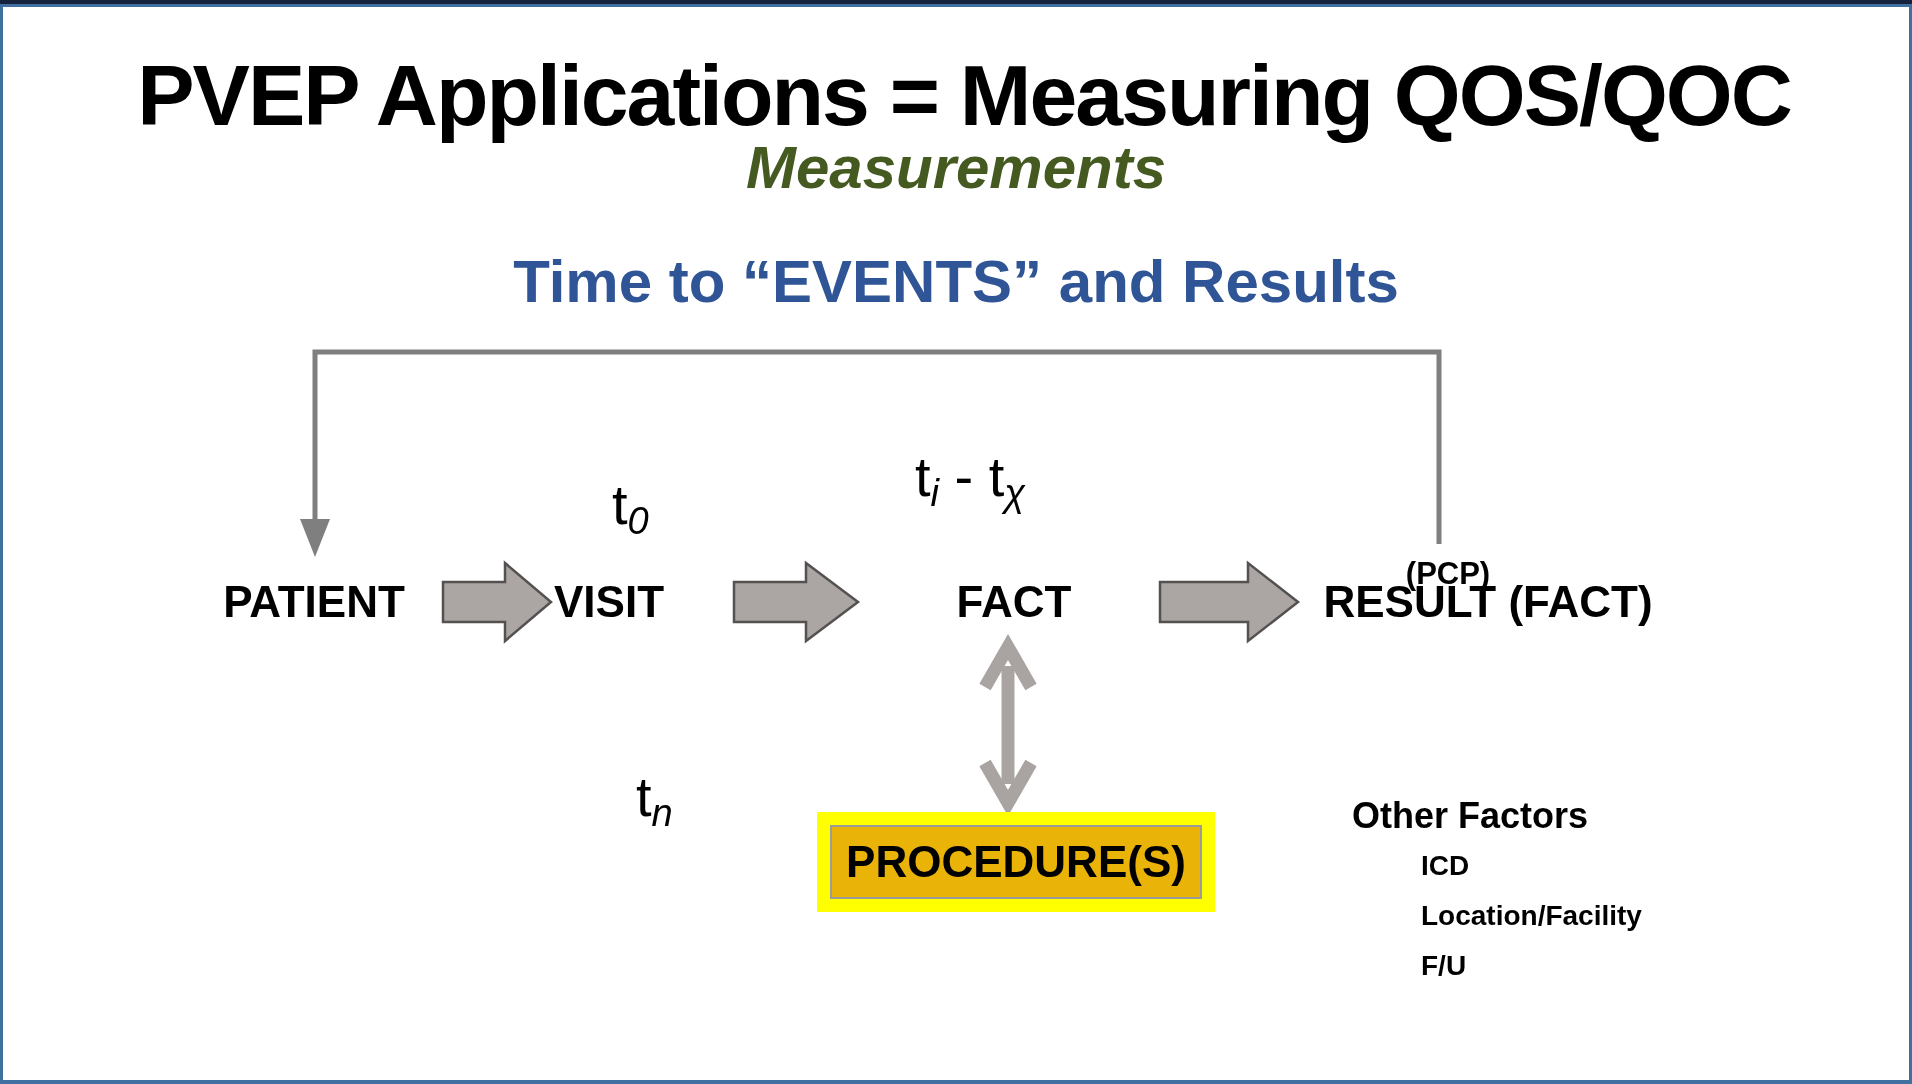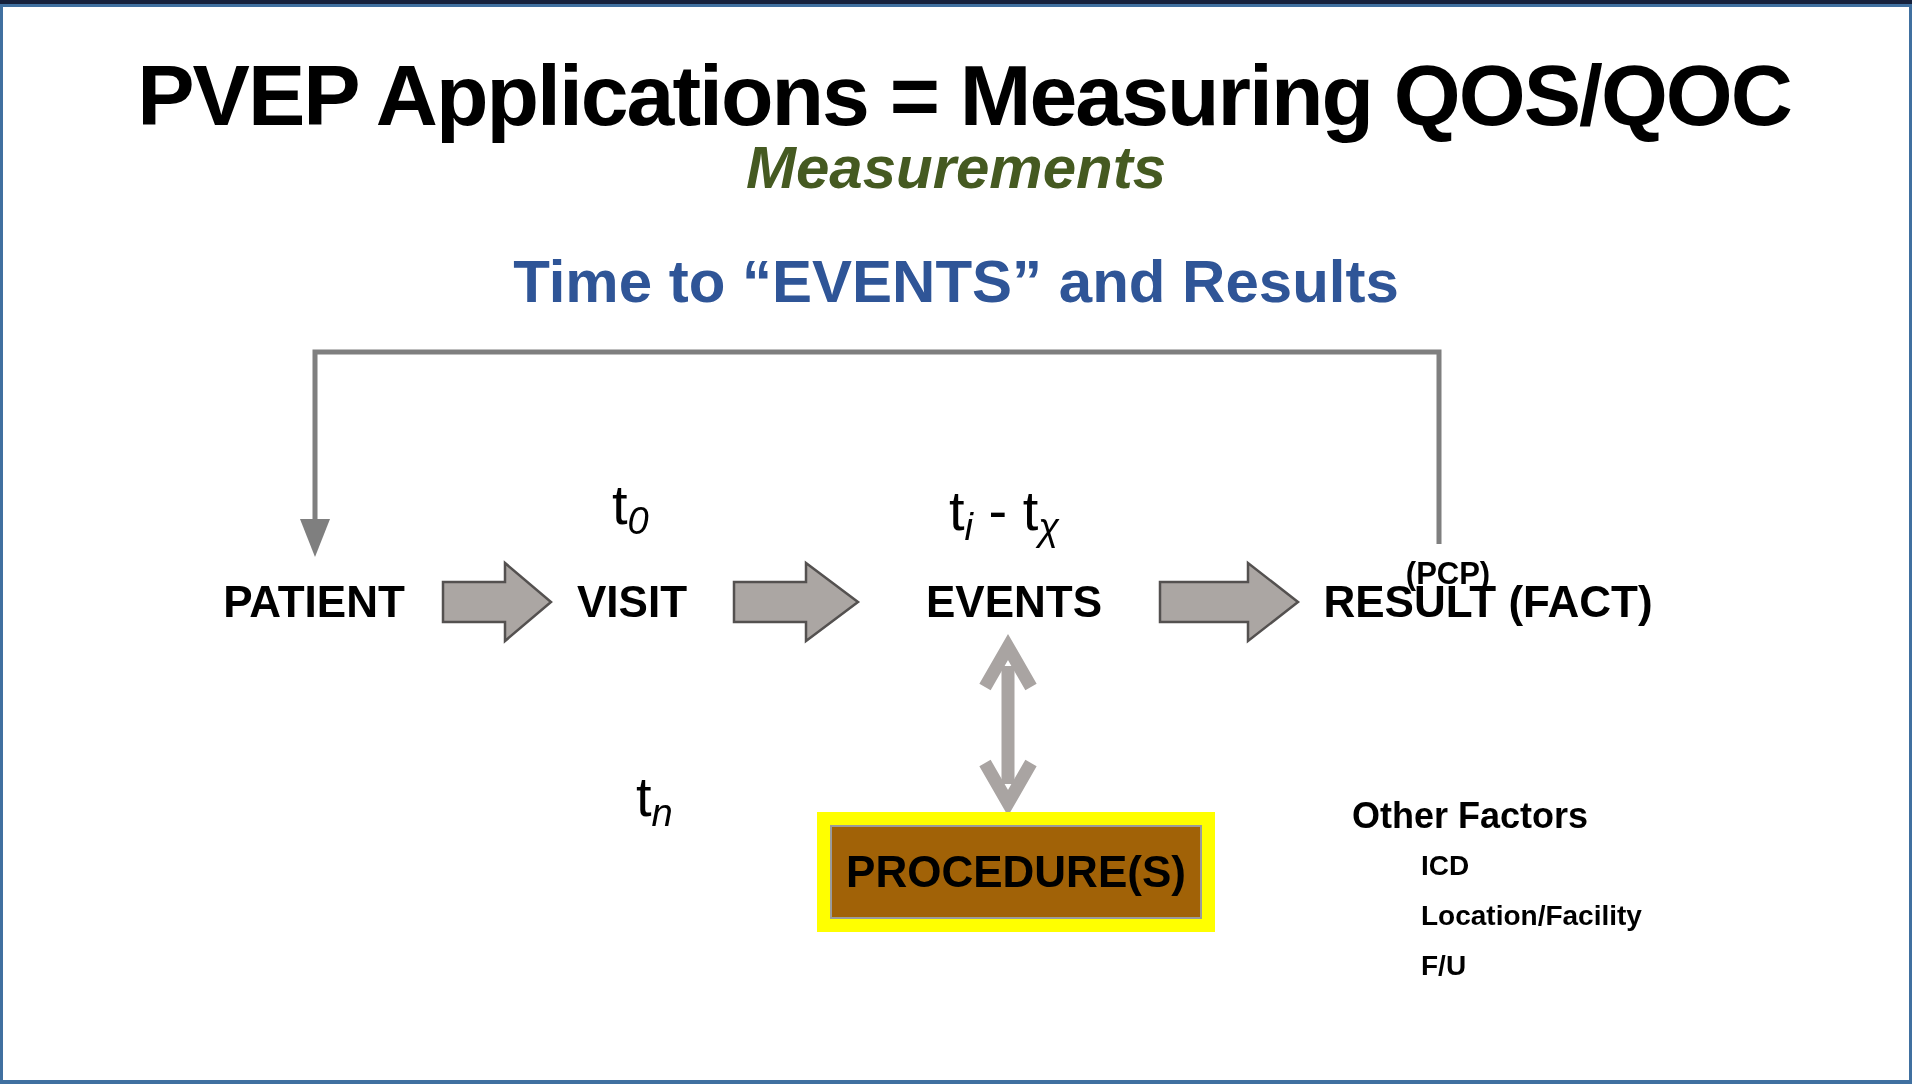--- a/index.html
+++ b/index.html
@@ -35,22 +35,22 @@
     font-size:56px;line-height:70px;color:#000;white-space:nowrap;
   }
   .tlabel sub{
     font-size:0.68em;font-style:italic;line-height:0;vertical-align:-0.25em;
   }
   .pcp{
     top:556px;font-size:31px;line-height:36px;font-weight:bold;color:#000;
     transform:translateX(-50%);white-space:nowrap;
   }
   .proc-box{
-    left:817px;top:812px;width:398px;height:120px;box-sizing:border-box;
-    border:13px solid #FFFF00;background:#a16207;
+    left:817px;top:812px;width:398px;height:100px;box-sizing:border-box;
+    border:13px solid #FFFF00;background:#eab308;
   }
   .proc-inner{
     position:absolute;inset:0;border:2px solid #9B9B9B;
     display:flex;align-items:center;justify-content:center;
   }
   .proc-label{font-size:44px;font-weight:bold;color:#000;white-space:nowrap;}
   .factors{left:1352px;top:790px;color:#000;}
   .factors-heading{font-size:36px;line-height:51px;font-weight:bold;white-space:nowrap;}
   .factors-items{margin-left:69px;}
   .factor-item{font-size:28px;line-height:50px;font-weight:bold;white-space:nowrap;}
@@ -79,30 +79,30 @@
     <path d="M1160,582 H1248 V563 L1298,602 L1248,641 V622 H1160 Z" fill="#ABA6A3" stroke="#545150" stroke-width="2.5"></path>
 
     <line x1="1008" y1="666" x2="1008" y2="784" stroke="#A9A4A2" stroke-width="13"></line>
     <polyline points="985,687 1008,647 1031,687" fill="none" stroke="#A9A4A2" stroke-width="13"></polyline>
     <polyline points="985,763 1008,803 1031,763" fill="none" stroke="#A9A4A2" stroke-width="13"></polyline>
   </svg>
 
   <div class="abs tlabel" style="left:612px;top:470px;">
     <span>t</span><sub>0</sub>
   </div>
-  <div class="abs tlabel" style="left:915px;top:476px;margin-left:34px;">
+  <div class="abs tlabel" style="left:915px;top:442px;">
     <span>t</span><sub>i</sub><span> - </span><span>t</span><sub>χ</sub>
   </div>
   <div class="abs tlabel" style="left:636px;top:716px;margin-top:46px;">
     <span>t</span><sub>n</sub>
   </div>
 
   <div class="abs node" style="left:314px;">PATIENT</div>
-  <div class="abs node" style="left:632px;text-align:center;">VISIT</div>
-  <div class="abs node" style="left:1014px;">EVENTS</div>
+  <div class="abs node" style="left:609px;text-align:center;">VISIT</div>
+  <div class="abs node" style="left:1014px;">FACT</div>
   <div class="abs node" style="left:1488px;text-align:right;">RESULT (FACT)</div>
 
   <div class="abs pcp" style="left:1448px;">(PCP)</div>
 
   <div class="abs proc-box" style="border-color: rgb(255, 255, 0);">
     <div class="proc-inner" style="border-color: rgb(155, 155, 155);">
       <span class="proc-label">PROCEDURE(S)</span>
     </div>
   </div>
 

